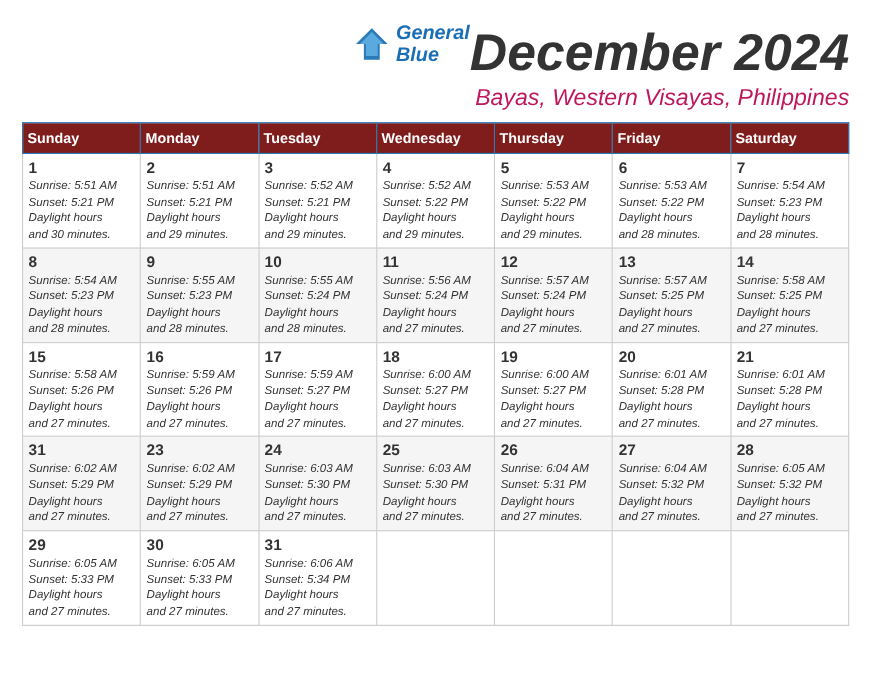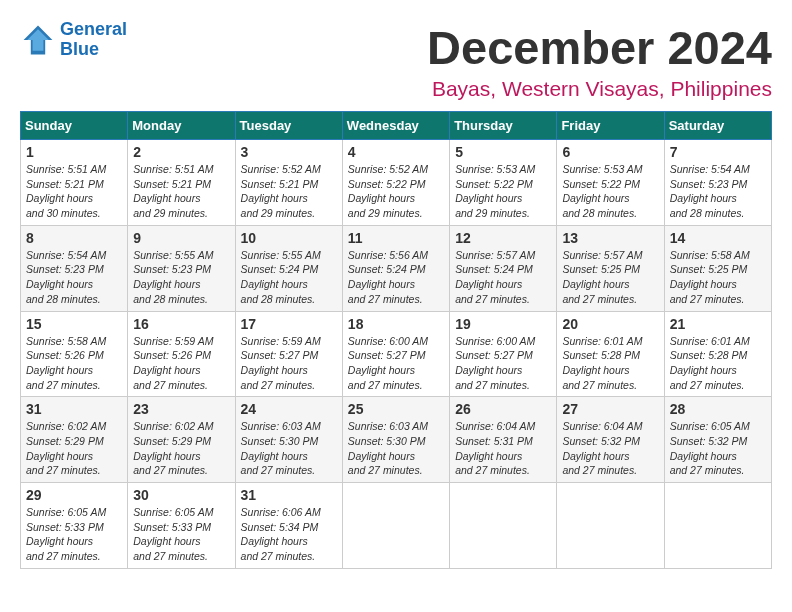--- a/index.html
+++ b/index.html
@@ -5,23 +5,24 @@
     * { box-sizing: border-box; margin: 0; padding: 0; }
     body {
       font-family: Arial, sans-serif;
       background: #fff;
       width: 792px;
       min-height: 612px;
       padding: 20px;
     }
     .header {
       display: flex;
-      justify-content: space-between;
+      justify-content: flex-end;
       align-items: flex-start;
       margin-bottom: 10px;
+      font-style: italic;
     }
     .logo {
       display: flex;
       align-items: center;
       gap: 4px;
     }
     .logo-text {
       font-size: 18px;
       font-weight: bold;
       color: #333;
@@ -44,21 +45,21 @@
       font-size: 21px;
       color: #be185d;
       margin-top: 2px;
     }
     .calendar {
       width: 100%;
       border-collapse: collapse;
       font-size: 11px;
     }
     .calendar th {
-      background: #0f766e;
+      background: #7f1d1d;
       color: #fff;
       padding: 6px 4px;
       text-align: left;
       font-size: 13px;
       font-weight: bold;
       border: 1px solid #2a7ab8;
     }
     .calendar td {
       border: 1px solid #ccc;
       vertical-align: top;

